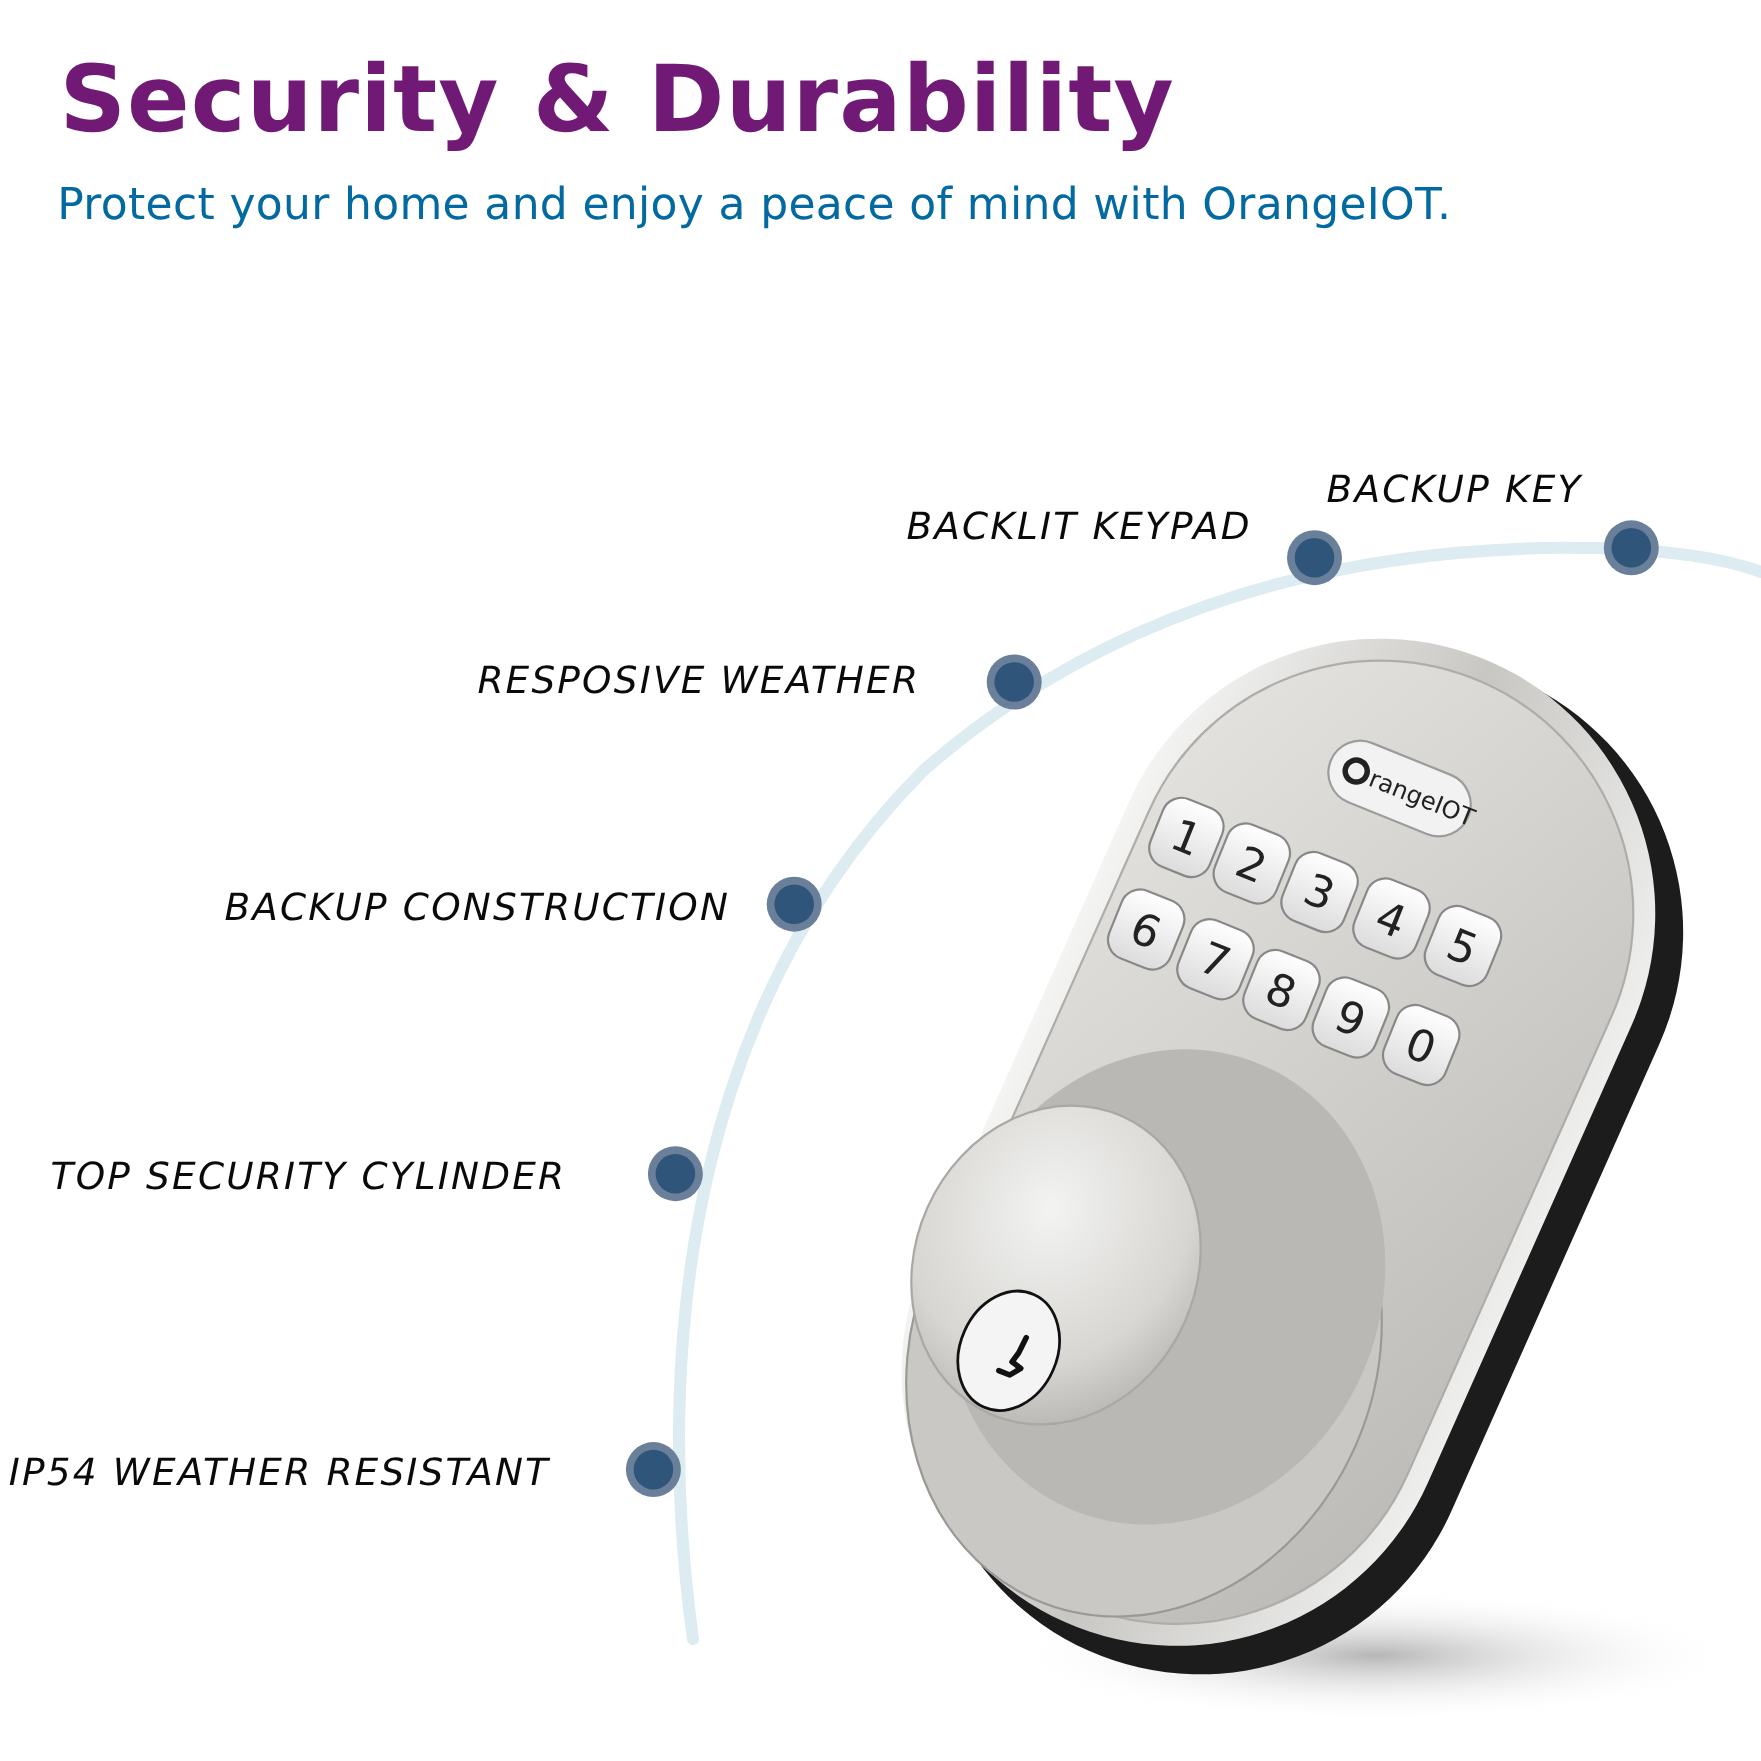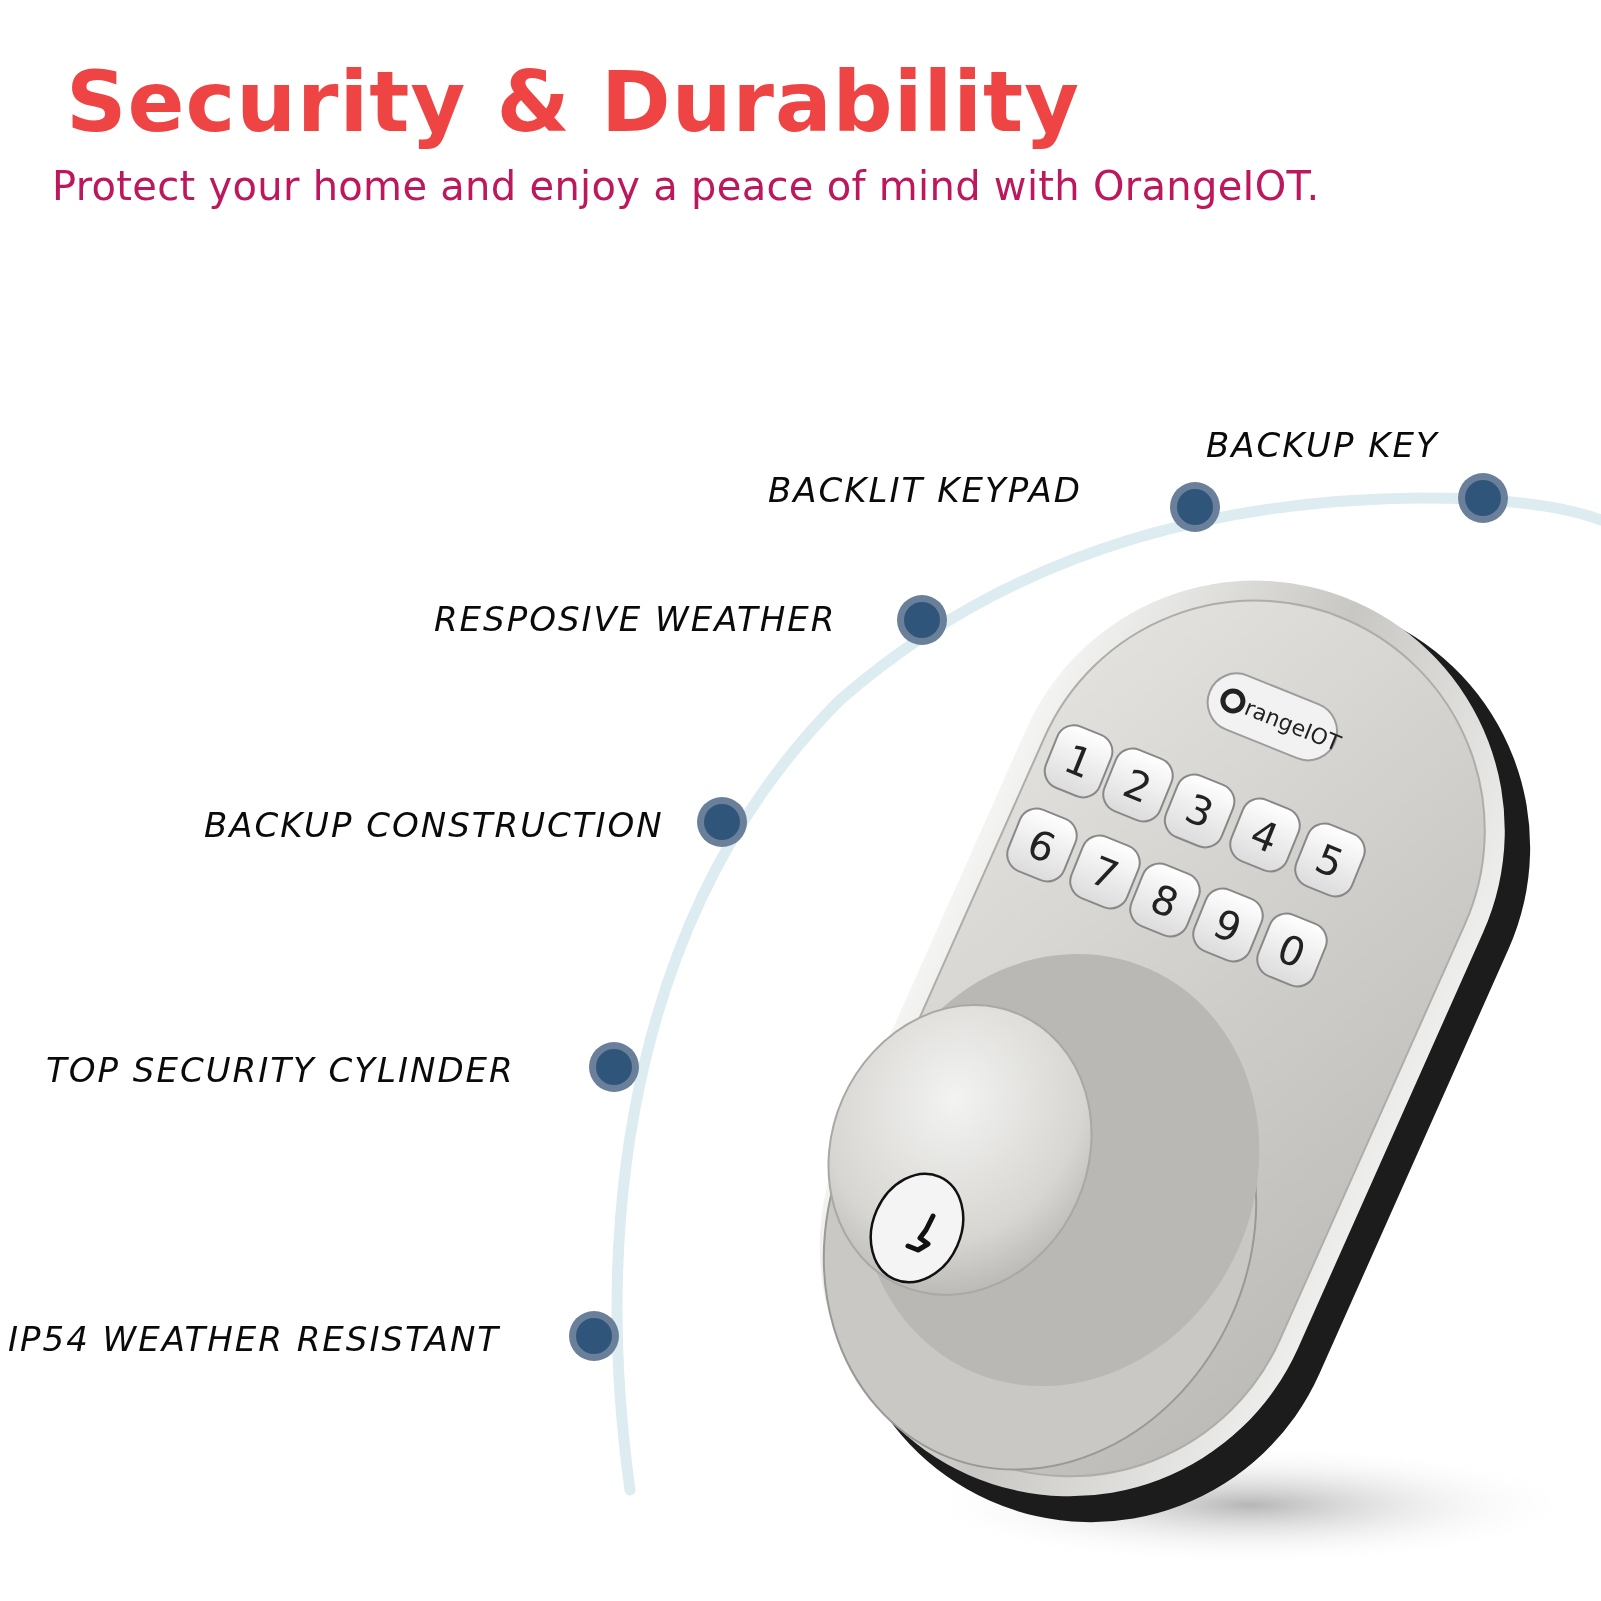--- a/index.html
+++ b/index.html
@@ -1,18 +1,18 @@
 <!DOCTYPE html>
 <html><head>
 <meta charset="utf-8">
 <style>
   html, body { margin:0; padding:0; background:#ffffff; }
   body { width:1601px; height:1601px; position:relative; overflow:hidden; font-family:"Liberation Sans", sans-serif; }
-  .title { position:absolute; left:50px; top:40px; font-family:"DejaVu Sans", sans-serif; font-weight:bold; font-size:84px; color:#ef4444; letter-spacing:1px; margin:16px; line-height:1.1; }
-  .subtitle { position:absolute; left:52px; top:163px; font-family:"DejaVu Sans", sans-serif; font-size:40px; color:#be185d; margin:0; letter-spacing:0.3px; }
+  .title { position:absolute; left:50px; top:40px; font-family:"DejaVu Sans", sans-serif; font-weight:bold; font-size:84px; color:#701a75; letter-spacing:1px; margin:4px; line-height:1.1; }
+  .subtitle { position:absolute; left:52px; top:163px; font-family:"DejaVu Sans", sans-serif; font-size:40px; color:#0369a1; margin:0; letter-spacing:0.3px; }
   svg.art { position:absolute; left:0; top:0; }
   .feature-label { position:absolute; font-family:"DejaVu Sans", sans-serif; font-style:italic; font-size:34px; color:#0a0a0a; letter-spacing:2px; white-space:nowrap; line-height:1; }
 </style>
 </head>
 <body>
 
 <h1 class="title">Security &amp; Durability</h1>
 <p class="subtitle">Protect your home and enjoy a peace of mind with OrangeIOT.</p>
 
 <svg class="art" width="1601" height="1601" viewBox="0 0 1601 1601">
@@ -132,17 +132,17 @@
         <circle cx="614" cy="1067" r="18" fill="#30557a"></circle>
       </g>
     <g>
         <circle cx="594" cy="1336" r="25" fill="#6a809a"></circle>
         <circle cx="594" cy="1336" r="18" fill="#30557a"></circle>
       </g>
   </g>
 </svg>
 
 <div class="feature-label" style="left:1206px;top:428px;">BACKUP KEY</div>
-<div class="feature-label" style="left:768px;top:462px;margin-top:11px;">BACKLIT KEYPAD</div>
+<div class="feature-label" style="left:824px;top:462px;">BACKLIT KEYPAD</div>
 <div class="feature-label" style="left:434px;top:602px;">RESPOSIVE WEATHER</div>
 <div class="feature-label" style="left:204px;top:808px;">BACKUP CONSTRUCTION</div>
 <div class="feature-label" style="left:46px;top:1053px;">TOP SECURITY CYLINDER</div>
 <div class="feature-label" style="left:8px;top:1322px;text-align:center;">IP54 WEATHER RESISTANT</div>
 
 </body></html>

